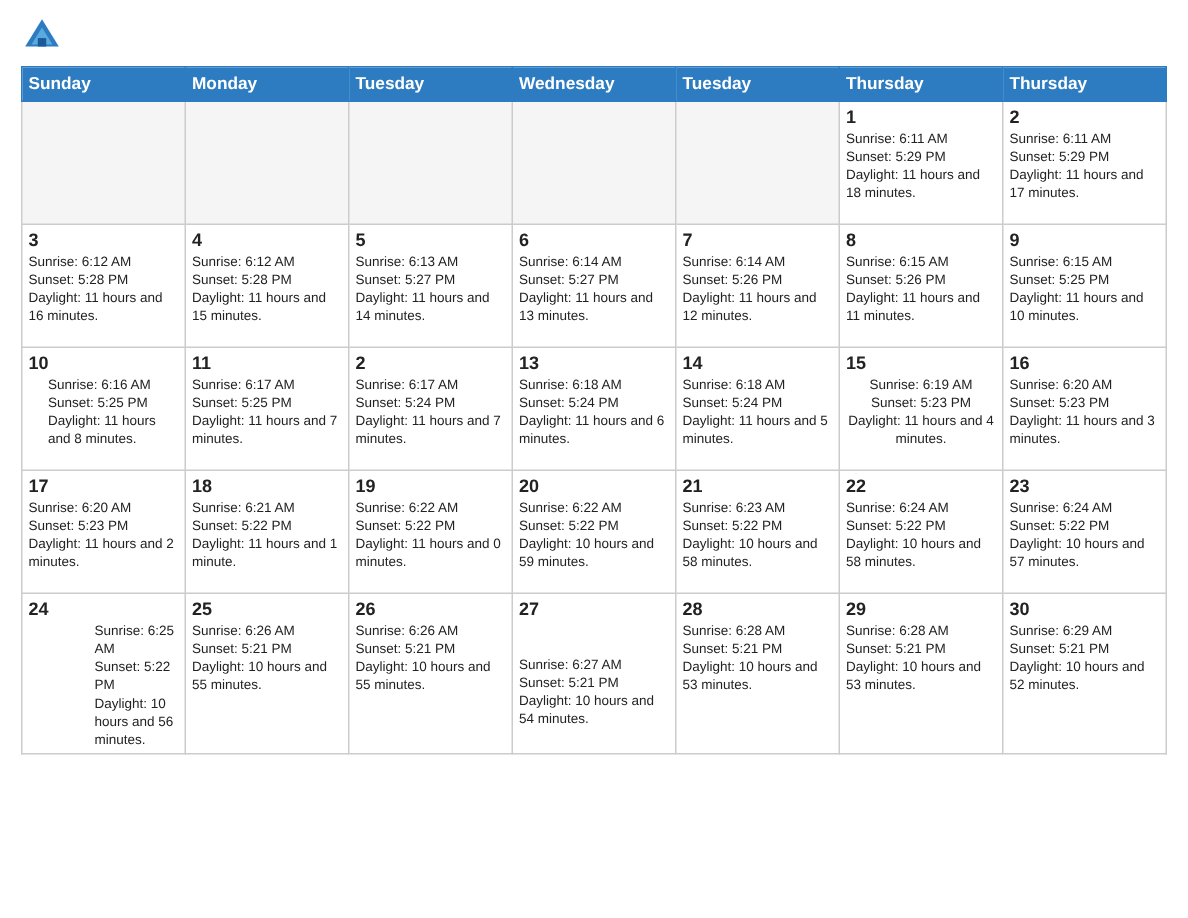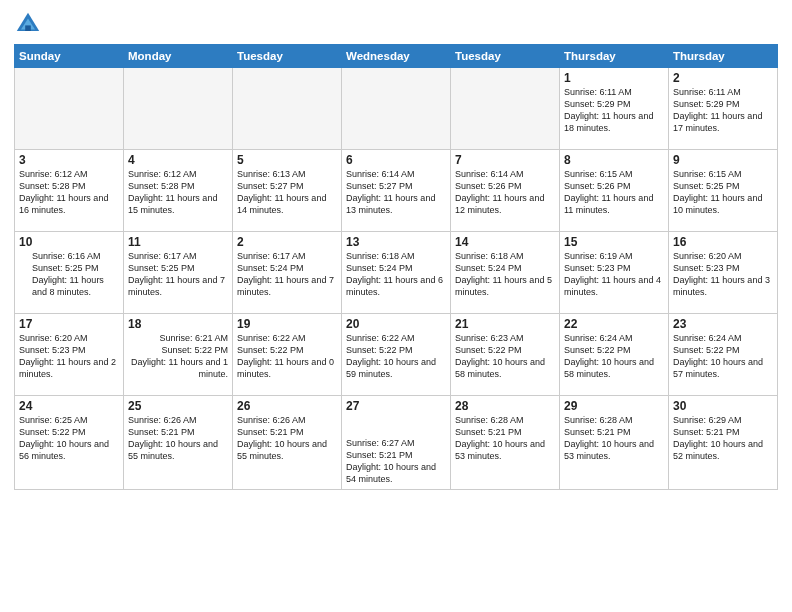--- a/index.html
+++ b/index.html
@@ -212,41 +212,41 @@
 Daylight: 11 hours and 6 minutes.</div>
           </td>
           <td>
             <span class="day-num">14</span>
             <div class="cell-text" style="white-space: pre-line;">Sunrise: 6:18 AM
 Sunset: 5:24 PM
 Daylight: 11 hours and 5 minutes.</div>
           </td>
           <td>
             <span class="day-num">15</span>
-            <div class="cell-text" style="white-space: pre-line;">Sunrise: 6:19 AM
+            <div class="cell-text" style="white-space: pre-line; text-align: center;">Sunrise: 6:19 AM
 Sunset: 5:23 PM
 Daylight: 11 hours and 4 minutes.</div>
           </td>
           <td>
             <span class="day-num">16</span>
             <div class="cell-text" style="white-space: pre-line;">Sunrise: 6:20 AM
 Sunset: 5:23 PM
 Daylight: 11 hours and 3 minutes.</div>
           </td>
         </tr>
         <tr>
           <td>
             <span class="day-num">17</span>
             <div class="cell-text" style="white-space: pre-line;">Sunrise: 6:20 AM
 Sunset: 5:23 PM
 Daylight: 11 hours and 2 minutes.</div>
           </td>
           <td>
             <span class="day-num">18</span>
-            <div class="cell-text" style="white-space: pre-line; text-align: right;">Sunrise: 6:21 AM
+            <div class="cell-text" style="white-space: pre-line;">Sunrise: 6:21 AM
 Sunset: 5:22 PM
 Daylight: 11 hours and 1 minute.</div>
           </td>
           <td>
             <span class="day-num">19</span>
             <div class="cell-text" style="white-space: pre-line;">Sunrise: 6:22 AM
 Sunset: 5:22 PM
 Daylight: 11 hours and 0 minutes.</div>
           </td>
           <td>
@@ -270,21 +270,21 @@
           <td>
             <span class="day-num">23</span>
             <div class="cell-text" style="white-space: pre-line;">Sunrise: 6:24 AM
 Sunset: 5:22 PM
 Daylight: 10 hours and 57 minutes.</div>
           </td>
         </tr>
         <tr>
           <td>
             <span class="day-num">24</span>
-            <div class="cell-text" style="white-space: pre-line;">Sunrise: 6:25 AM
+            <div class="cell-text" style="white-space: pre-line; margin-left: 44px;">Sunrise: 6:25 AM
 Sunset: 5:22 PM
 Daylight: 10 hours and 56 minutes.</div>
           </td>
           <td>
             <span class="day-num">25</span>
             <div class="cell-text" style="white-space: pre-line;">Sunrise: 6:26 AM
 Sunset: 5:21 PM
 Daylight: 10 hours and 55 minutes.</div>
           </td>
           <td>

